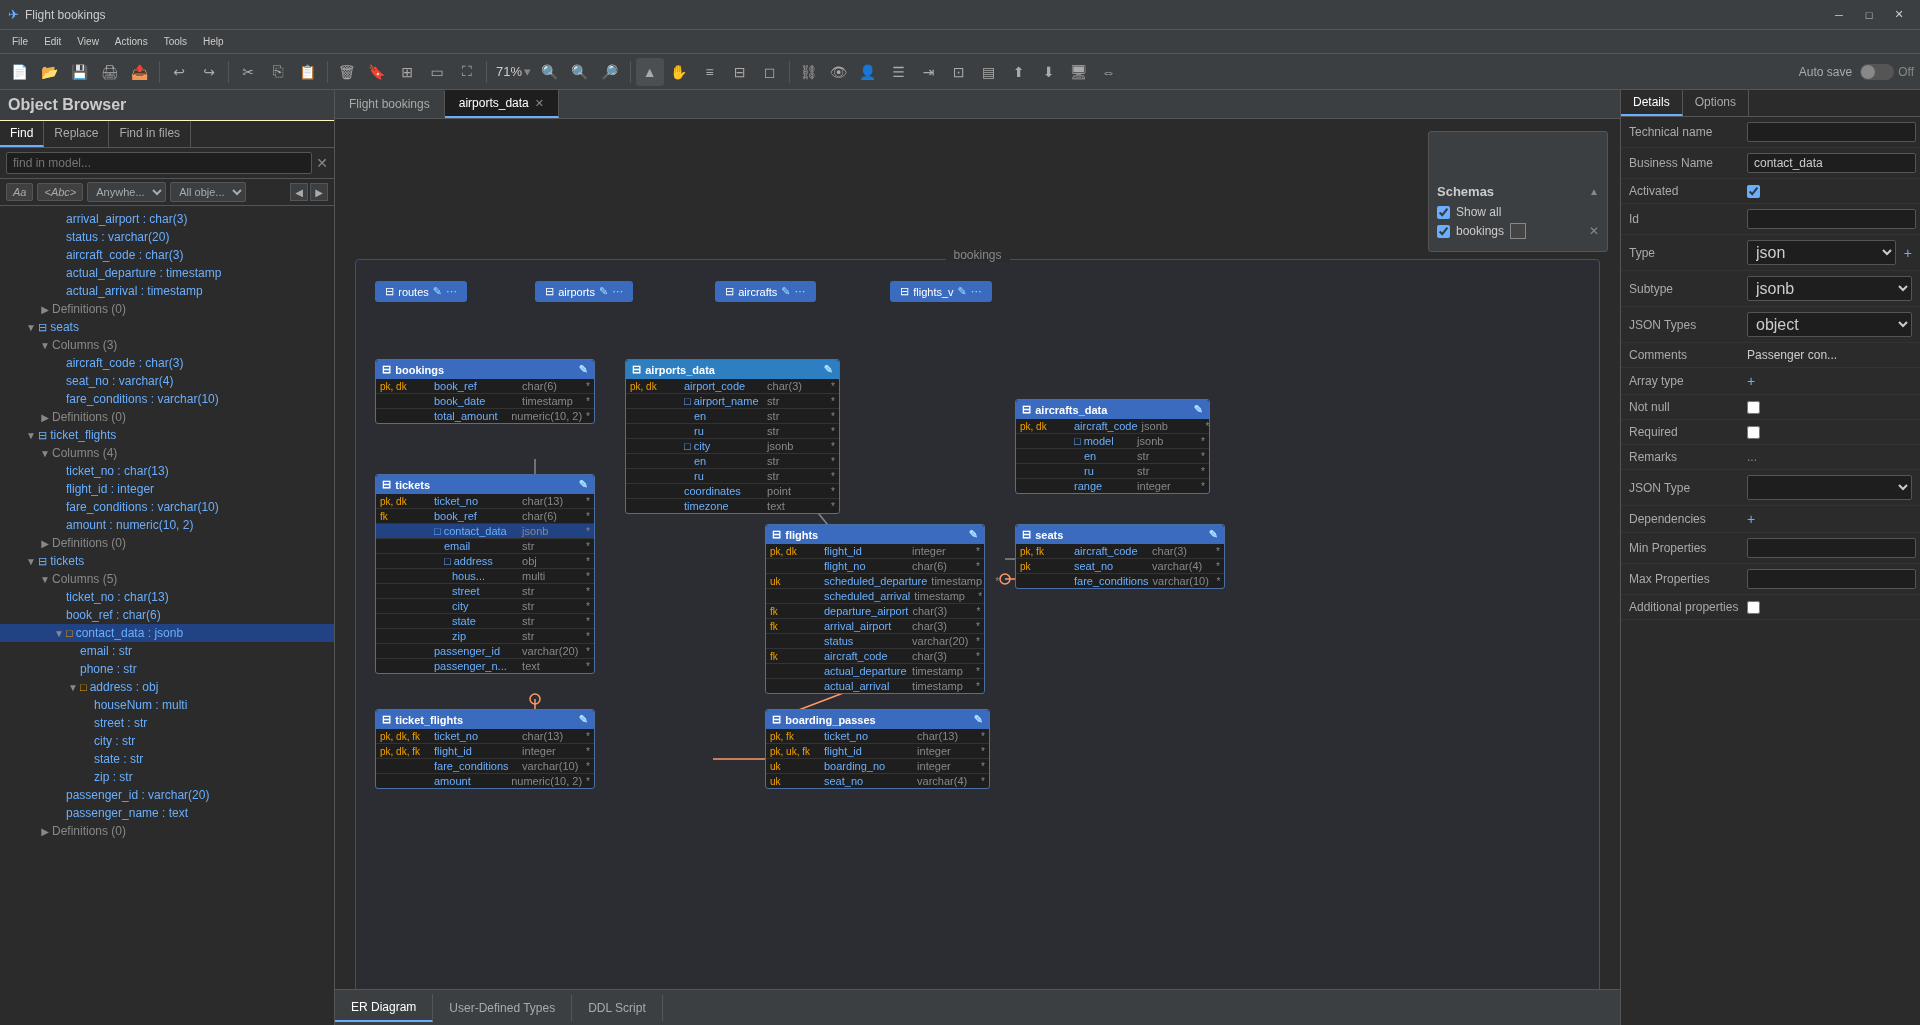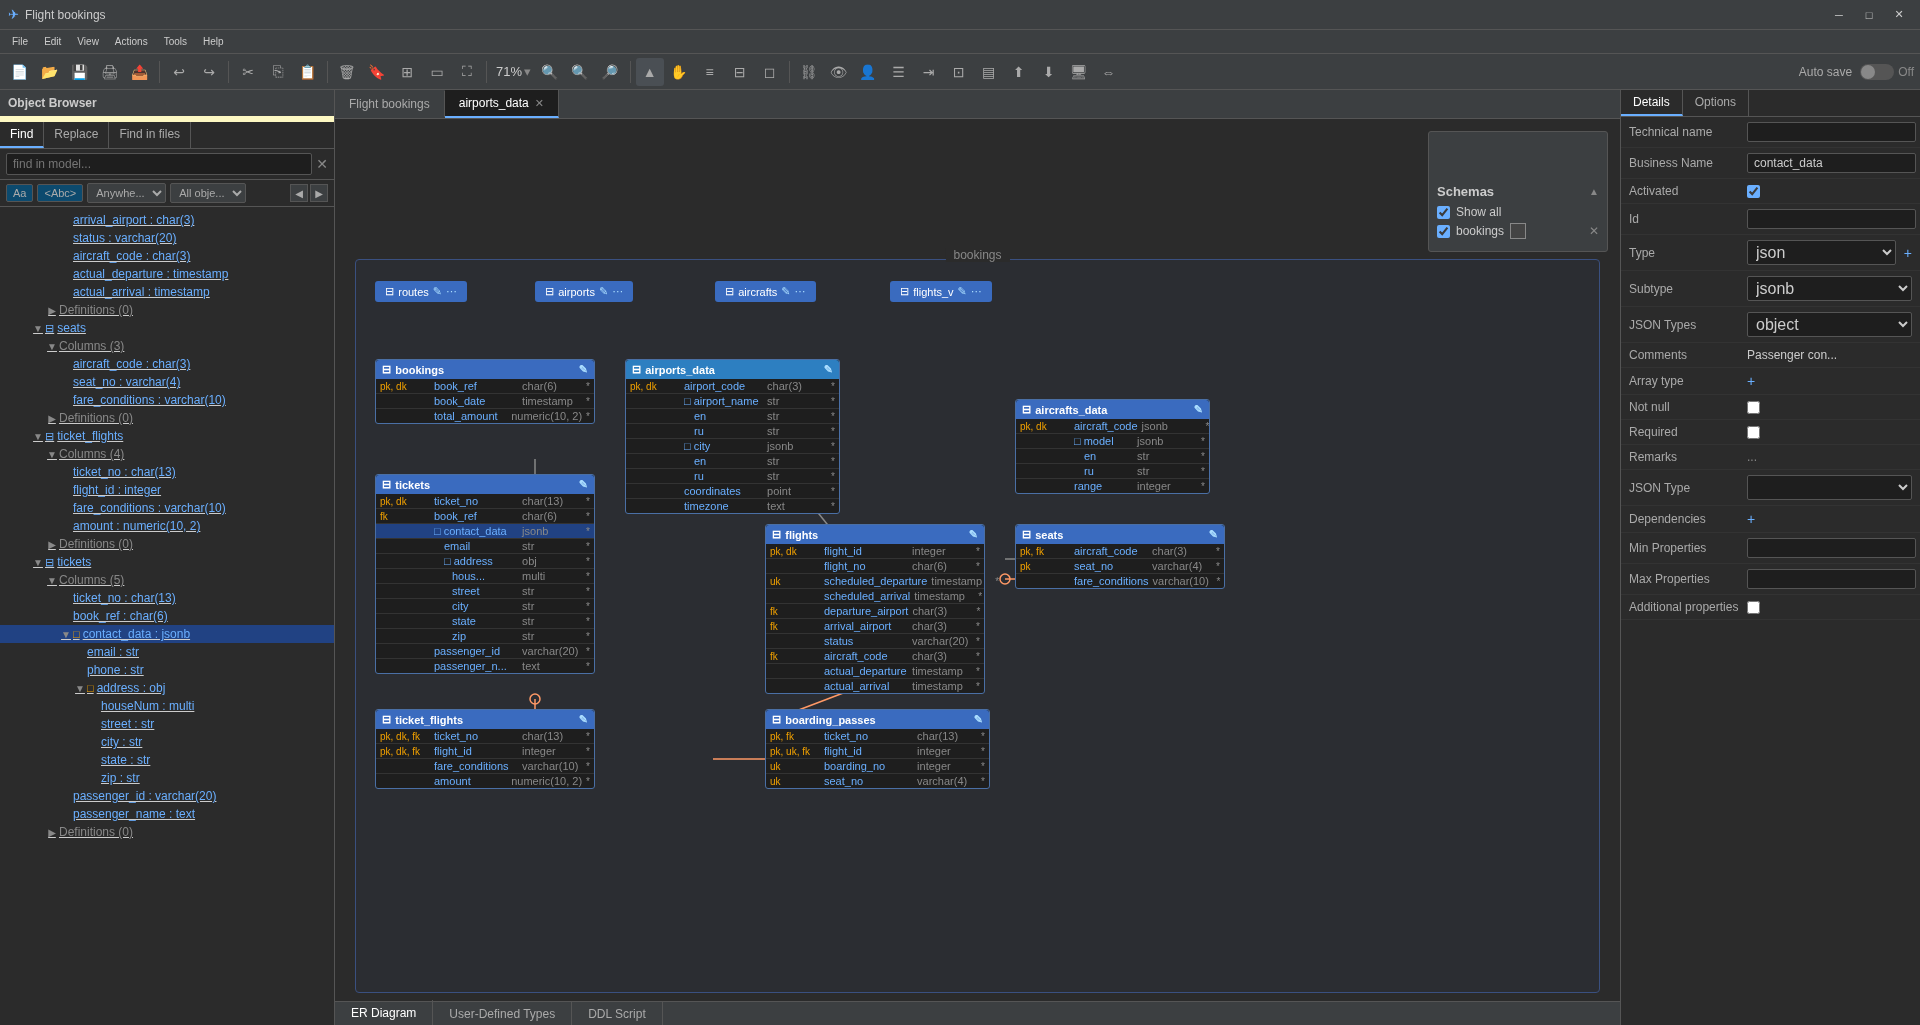--- a/index.html
+++ b/index.html
@@ -71,24 +71,24 @@
       width: 335px;
       background: #2b2b2b;
       border-right: 1px solid #555;
       display: flex;
       flex-direction: column;
       flex-shrink: 0;
     }
     #left-panel-header {
       background: #3c3f41;
       padding: 6px 8px;
-      font-size: 12px;
+      font-size: 16px;
       font-weight: bold;
       color: #ccc;
-      border-bottom: 6px solid #fef9c3;
+      border-bottom: 1px solid #fef9c3;
     }
     #find-replace-bar {
       display: flex;
       border-bottom: 1px solid #555;
     }
     .frb-tab {
       padding: 5px 10px;
       cursor: pointer;
       font-size: 12px;
       color: #aaa;
@@ -113,54 +113,54 @@
     }
     .search-clear { color: #888; cursor: pointer; font-size: 14px; }
     #filter-row {
       display: flex;
       align-items: center;
       padding: 3px 6px;
       gap: 4px;
       border-bottom: 1px solid #555;
     }
     .filter-btn {
-      background: #0c4a6e;
+      background: #404040;
       border: 1px solid #555;
       color: #aaa;
       padding: 2px 6px;
       font-size: 11px;
       cursor: pointer;
       border-radius: 2px;
+      font-style: italic;
     }
     .filter-select {
       background: #3c3f41;
       border: 1px solid #555;
       color: #aaa;
       padding: 2px 4px;
       font-size: 11px;
       border-radius: 2px;
     }
     .nav-arrows { display: flex; gap: 2px; margin-left: auto; }
     .nav-arrow { background: #3c3f41; border: 1px solid #555; color: #aaa; width: 18px; height: 18px; display: flex; align-items: center; justify-content: center; cursor: pointer; font-size: 10px; }
 
     
     #tree-container {
       flex: 1;
       overflow-y: auto;
       overflow-x: hidden;
       padding: 4px 0;
     }
     .tree-item {
-      padding: 2px 4px 2px 7px;
+      padding: 2px 4px 2px 0;
       cursor: pointer;
       white-space: nowrap;
       font-size: 12px;
       display: flex;
       align-items: center;
-      text-decoration: underline;
     }
     .tree-item.selected { background: #214283; }
     .tree-indent { display: inline-block; }
     .tree-toggle { display: inline-block; width: 14px; text-align: center; color: #888; font-size: 10px; }
     .tree-icon { margin-right: 3px; font-size: 11px; }
     .tree-label { color: #6aafff; }
     .tree-label-gray { color: #888; }
 
     
     #center-panel {
@@ -227,21 +227,21 @@
     }
     .schema-row input[type=checkbox] { accent-color: #6aafff; }
     .schema-color-box { width: 16px; height: 16px; border: 1px solid #888; }
 
     
     #bottom-tabs {
       position: absolute;
       bottom: 0;
       left: 0;
       right: 0;
-      height: 24px;
+      height: 36px;
       background: #3c3f41;
       border-top: 1px solid #555;
       display: flex;
       align-items: center;
     }
     .bottom-tab {
       padding: 6px 16px;
       cursor: pointer;
       font-size: 12px;
       color: #aaa;

